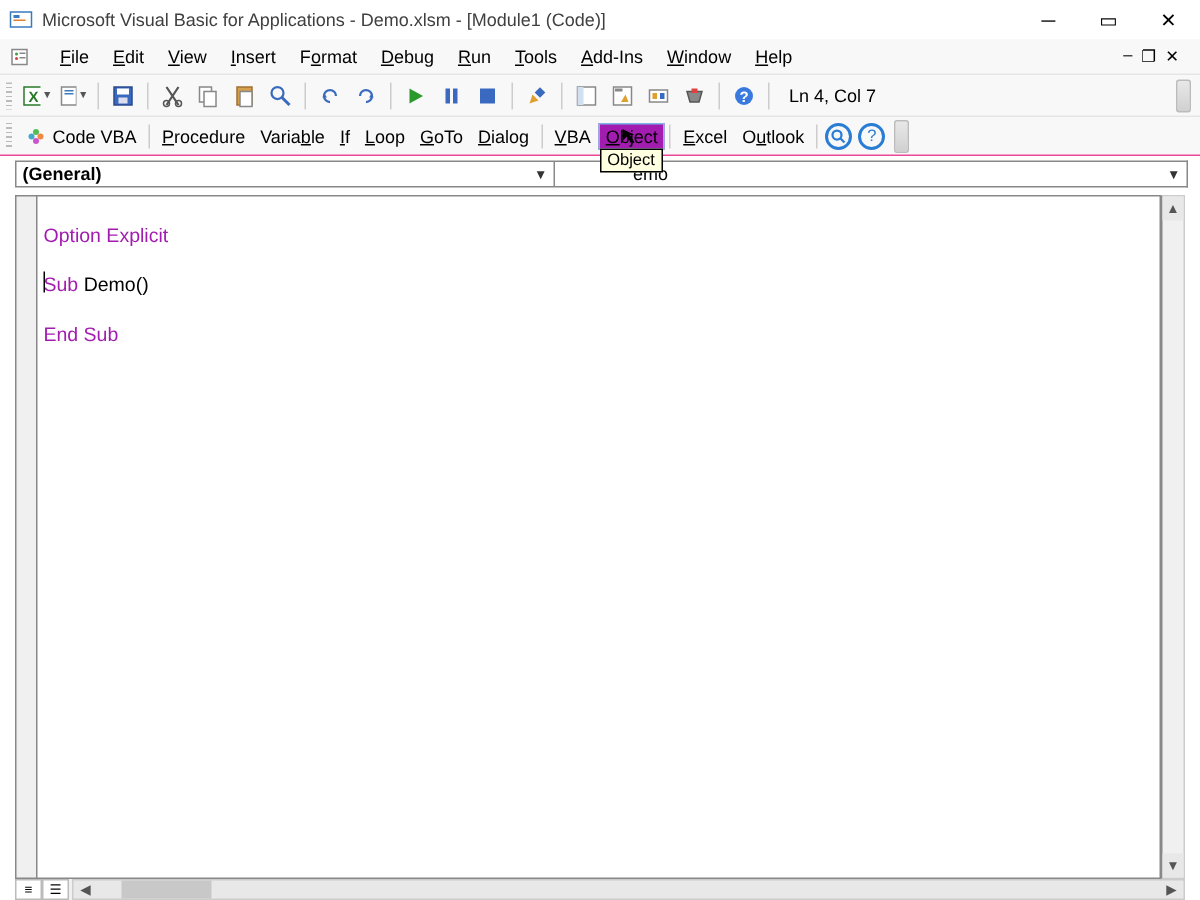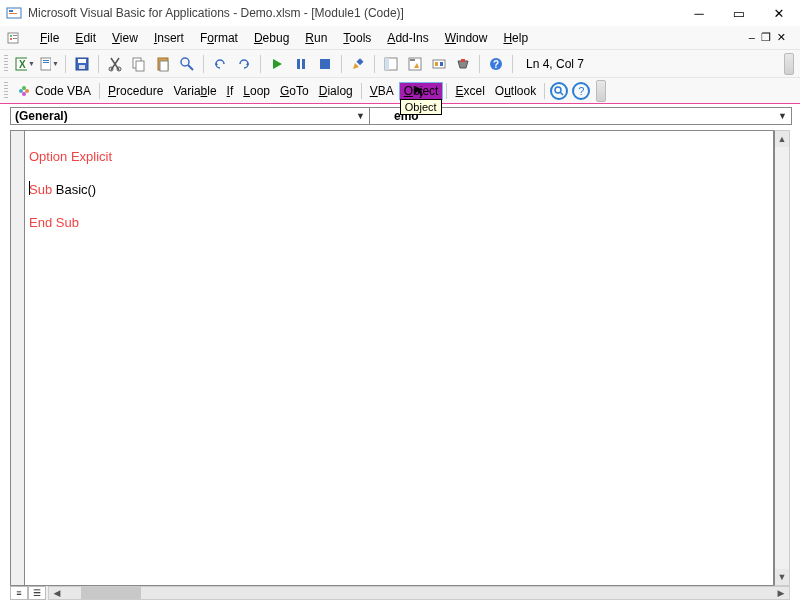--- a/index.html
+++ b/index.html
@@ -37,21 +37,21 @@
     .dd-left { width: 360px; }
     .dd-right { flex: 1; border-left: none; }
     .dd-arrow { margin-left: auto; font-size: 9px; color: #333; }
 
     .tooltip { position: absolute; top: 16px; left: 0; background: #ffffe1; border: 1px solid #000; padding: 1px 4px; font-size: 11px; z-index: 10; }
 
     .code-wrap { display: flex; position: absolute; top: 130px; left: 10px; right: 10px; bottom: 14px; }
     .left-gutter { width: 14px; background: #f0f0f0; border: 1px solid #888; border-right: none; }
     .code-area { flex: 1; border: 1px solid #888; position: relative; background: #fff; }
     .code { font-family: Consolas, "Courier New", monospace; font-size: 13px; padding: 2px 4px; line-height: 16px; white-space: pre; }
-    .kw { color: #ef4444; }
+    .kw { color: #a21caf; }
     .caret-line { position: absolute; left: 4px; top: 50px; width: 1px; height: 14px; background: #000; }
 
     .vscroll { width: 16px; background: #f0f0f0; border: 1px solid #ccc; border-left: 1px solid #888; display: flex; flex-direction: column; }
     .sarrow { height: 16px; display: flex; align-items: center; justify-content: center; font-size: 9px; color: #555; background: #e8e8e8; }
     .strack { flex: 1; }
 
     .bottom-bar { position: absolute; bottom: 0; left: 10px; right: 10px; height: 14px; display: flex; align-items: center; background: #f0f0f0; }
     .view-btn { width: 18px; height: 14px; border: 1px solid #bbb; background: #fff; display: inline-flex; align-items: center; justify-content: center; font-size: 9px; }
     .hscroll { flex: 1; height: 14px; background: #e8e8e8; border: 1px solid #ccc; margin-left: 2px; display: flex; }
     .hthumb { width: 60px; background: #c8c8c8; margin-left: 16px; }
@@ -273,32 +273,32 @@
   <span class="tb2-circle">?</span>
   <span class="end-marker" style="margin-left:4px"></span>
 </div>
 
 <div class="dropdowns">
   <div class="dd dd-left">
     <span style="font-weight:bold">(General)</span>
     <span class="dd-arrow">▼</span>
   </div>
   <div class="dd dd-right">
-    <span style="margin-left:20px;font-weight:bold">emo</span>
+    <span style="margin-left:48px;font-weight:normal">emo</span>
     <span class="dd-arrow">▼</span>
   </div>
 </div>
 
 <div class="code-wrap">
   <div class="left-gutter"></div>
   <div class="code-area">
     <div class="code">
 <span class="kw">Option Explicit</span>
 
-<span class="kw">Sub</span><span> Basic()</span>
+<span class="kw">Sub</span><span> Demo()</span>
 
 <span class="kw">End Sub</span>
 </div>
     <div class="caret-line"></div>
   </div>
   <div class="vscroll">
     <div class="sarrow">▲</div>
     <div class="strack"></div>
     <div class="sarrow">▼</div>
   </div>

